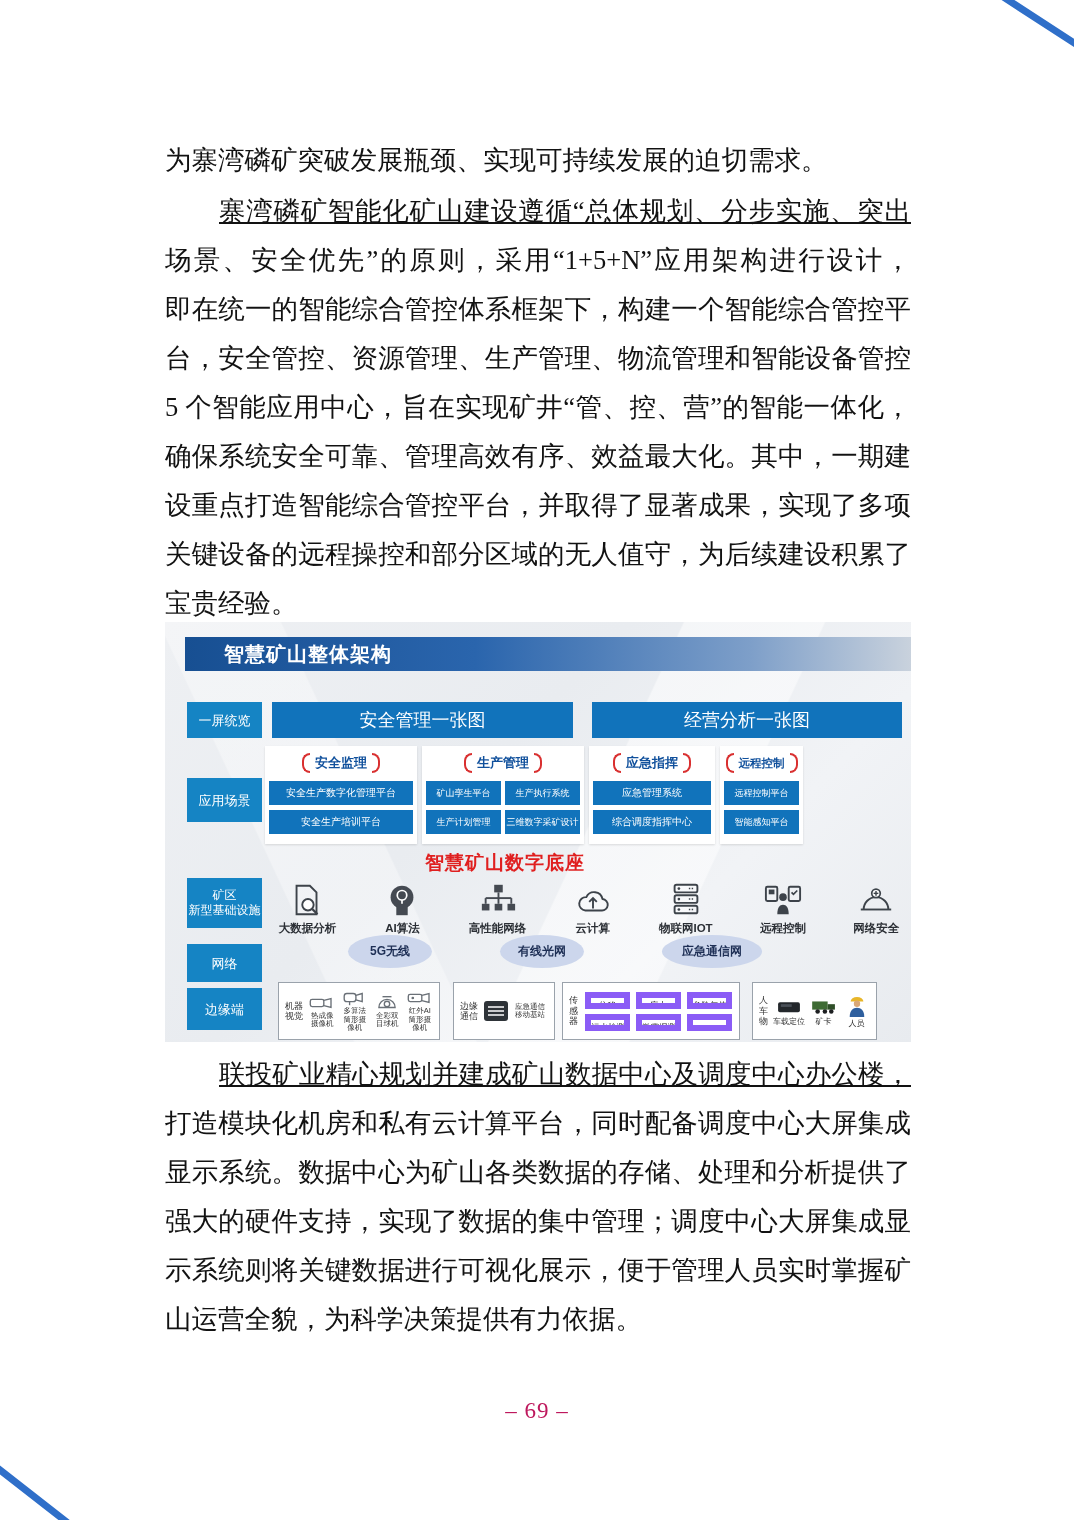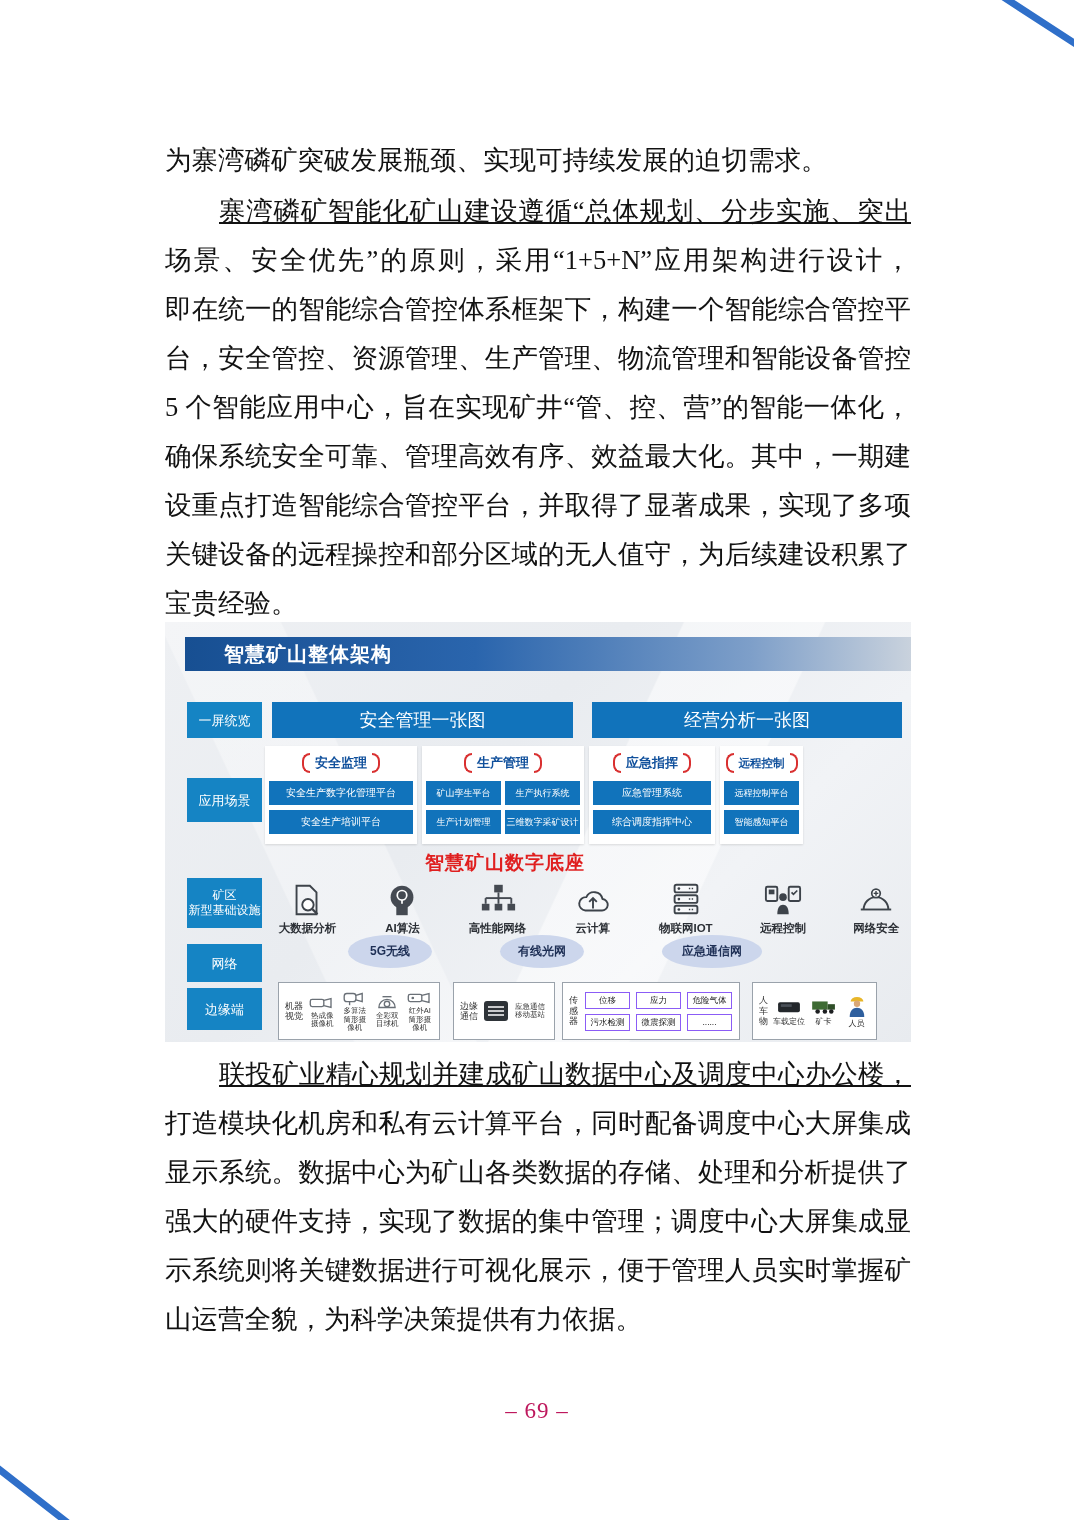--- a/index.html
+++ b/index.html
@@ -51,21 +51,21 @@
         font-size:12px;display:flex;align-items:center;justify-content:center;}
   .ebox{position:absolute;top:360px;height:58px;background:#fff;border:1px solid #9aa2ab;
         display:flex;align-items:center;gap:4px;padding:3px 5px;}
   .vlabel{font-size:9px;line-height:10.5px;color:#333;text-align:center;flex:none;}
   .vlabel.w2{width:20px;}
   .vlabel.w1{width:11px;}
   .cam{display:flex;flex-direction:column;align-items:center;flex:1;}
   .cam-lbl{font-size:7.5px;line-height:8.5px;color:#333;text-align:center;}
   .cam-lbl.w4{width:34px;}
   .chips{flex:1;display:grid;grid-template-columns:repeat(3,1fr);gap:5px 6px;padding:2px 2px;}
-  .chip{border:1px solid #8b5cf6;background:#fff;font-size:8.5px;line-height:15px;height:17px;
+  .chip{border:6px solid #8b5cf6;background:#fff;font-size:8.5px;line-height:15px;height:17px;
         text-align:center;color:#222;white-space:nowrap;overflow:hidden;}
   .ent{display:flex;flex-direction:column;align-items:center;flex:1;}
   .ent-lbl{font-size:8px;color:#333;white-space:nowrap;}
   svg{display:block;}
 </style>
 </head>
 <body>
 
 <div id="page">
 

